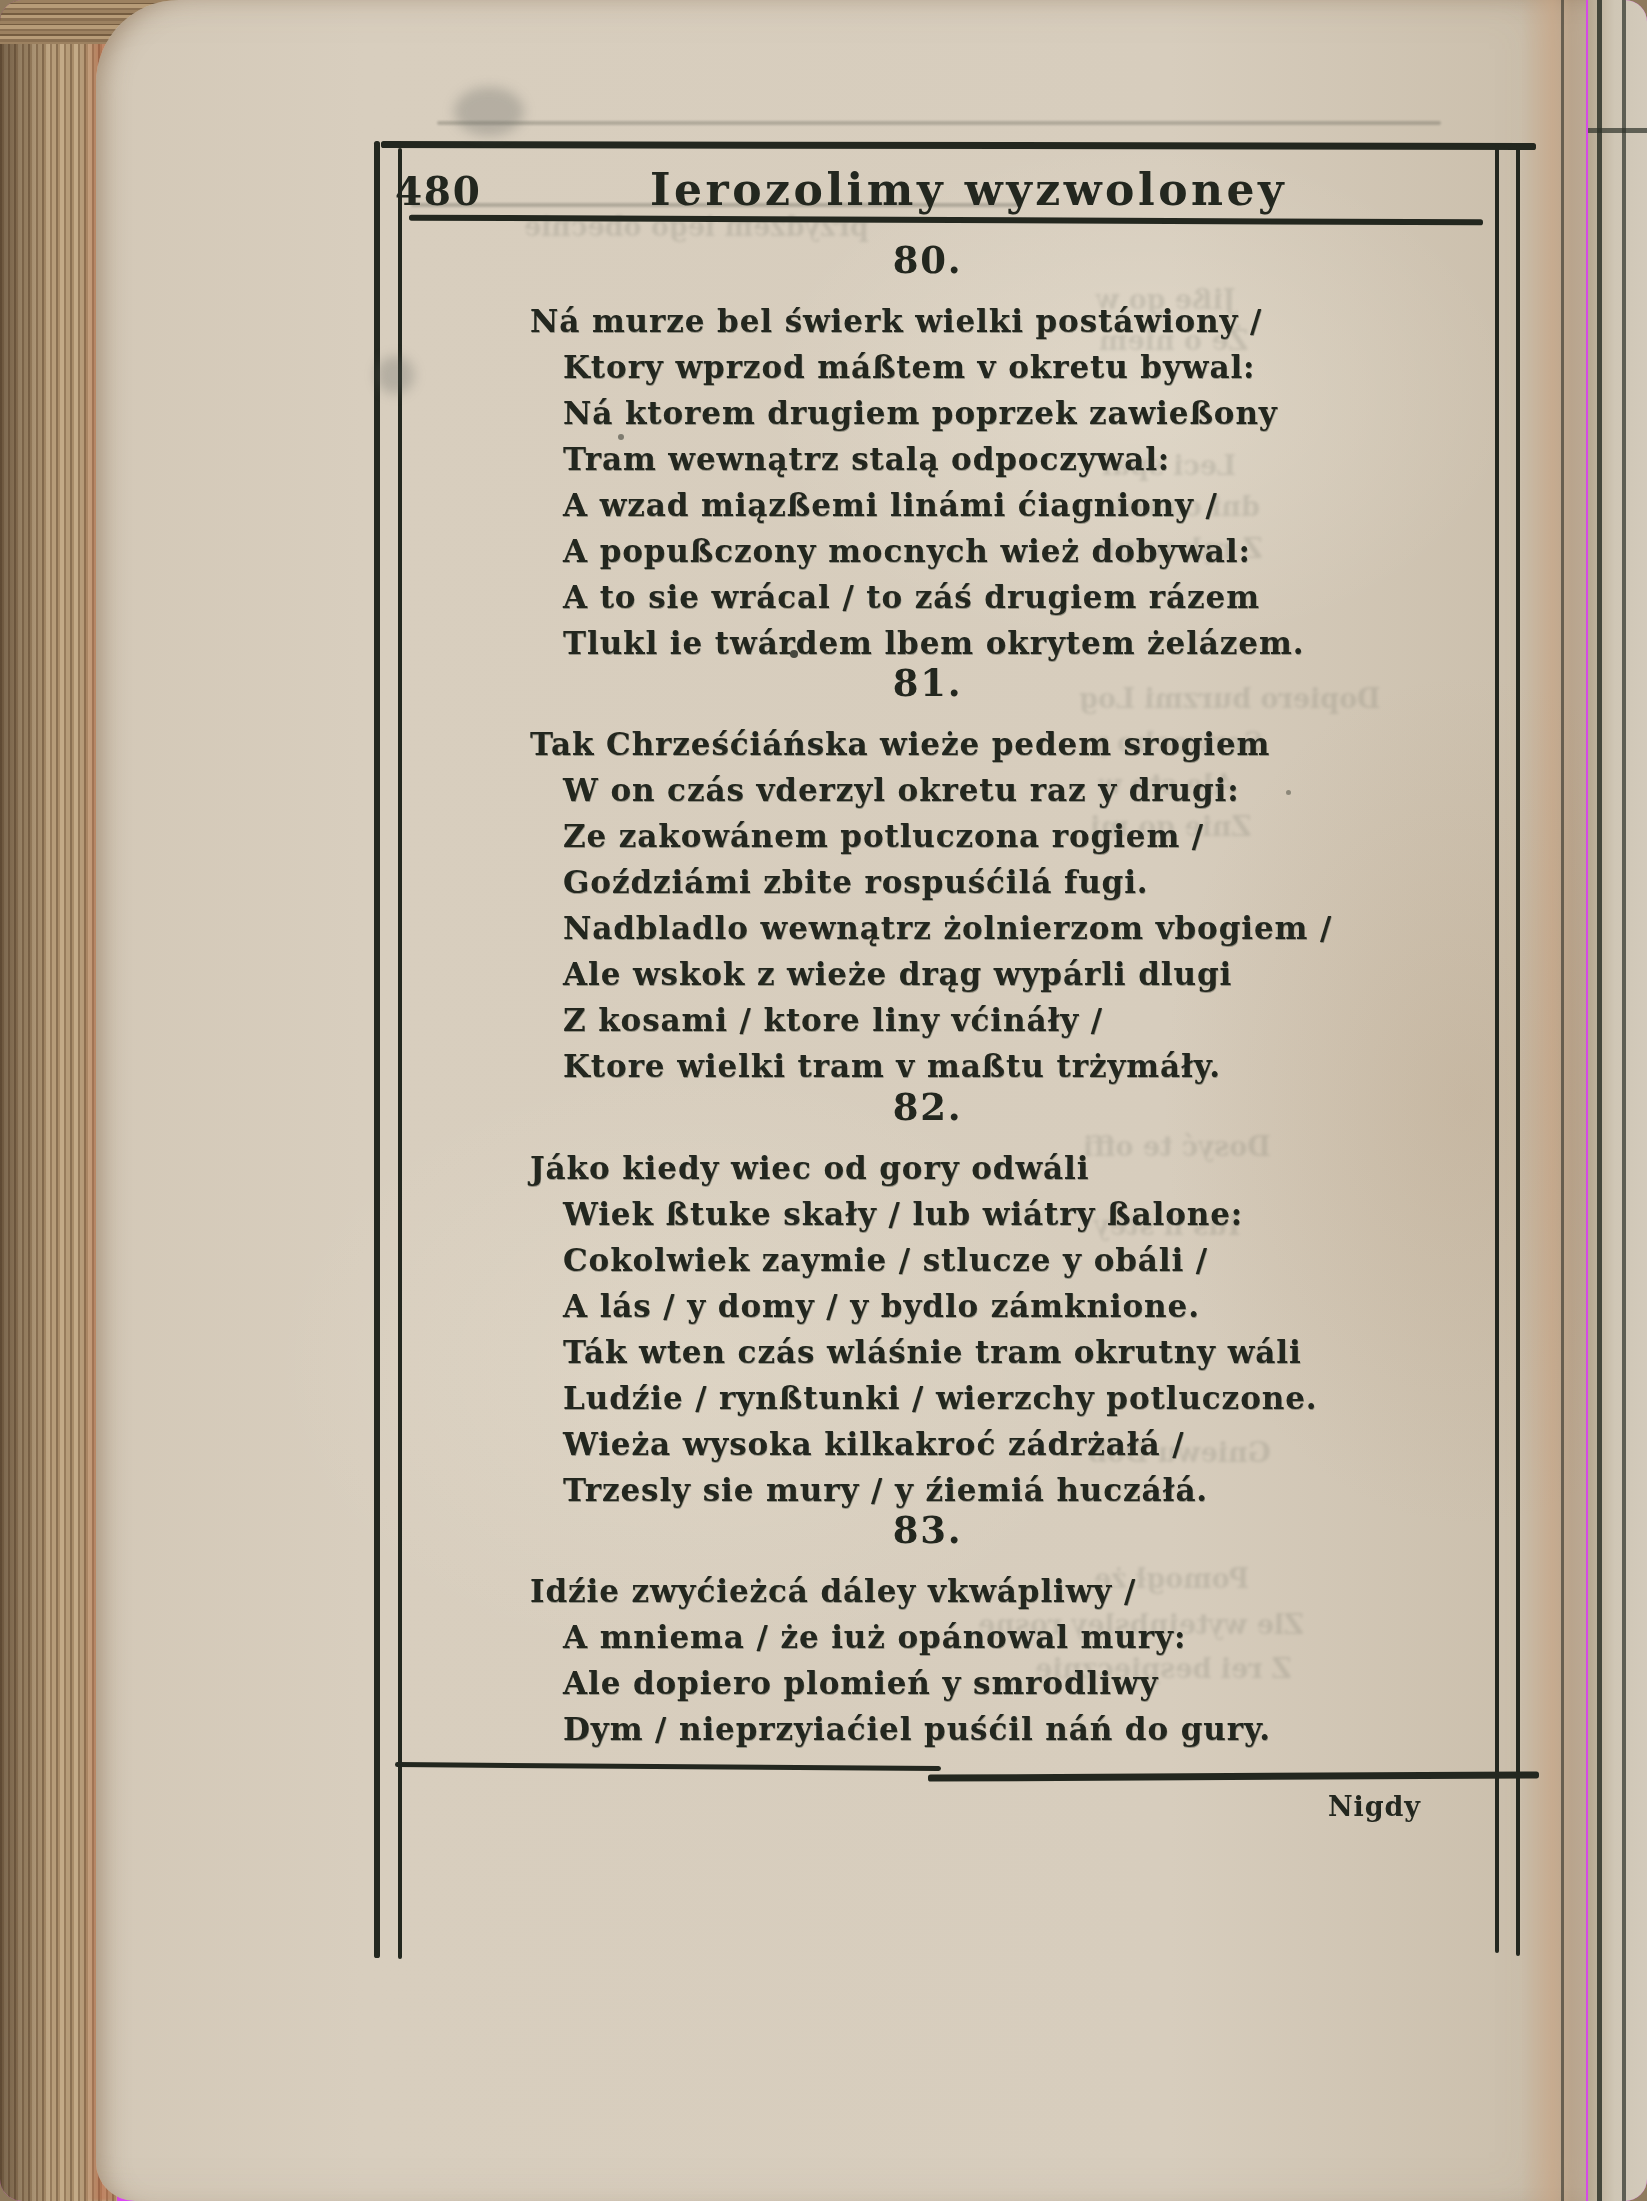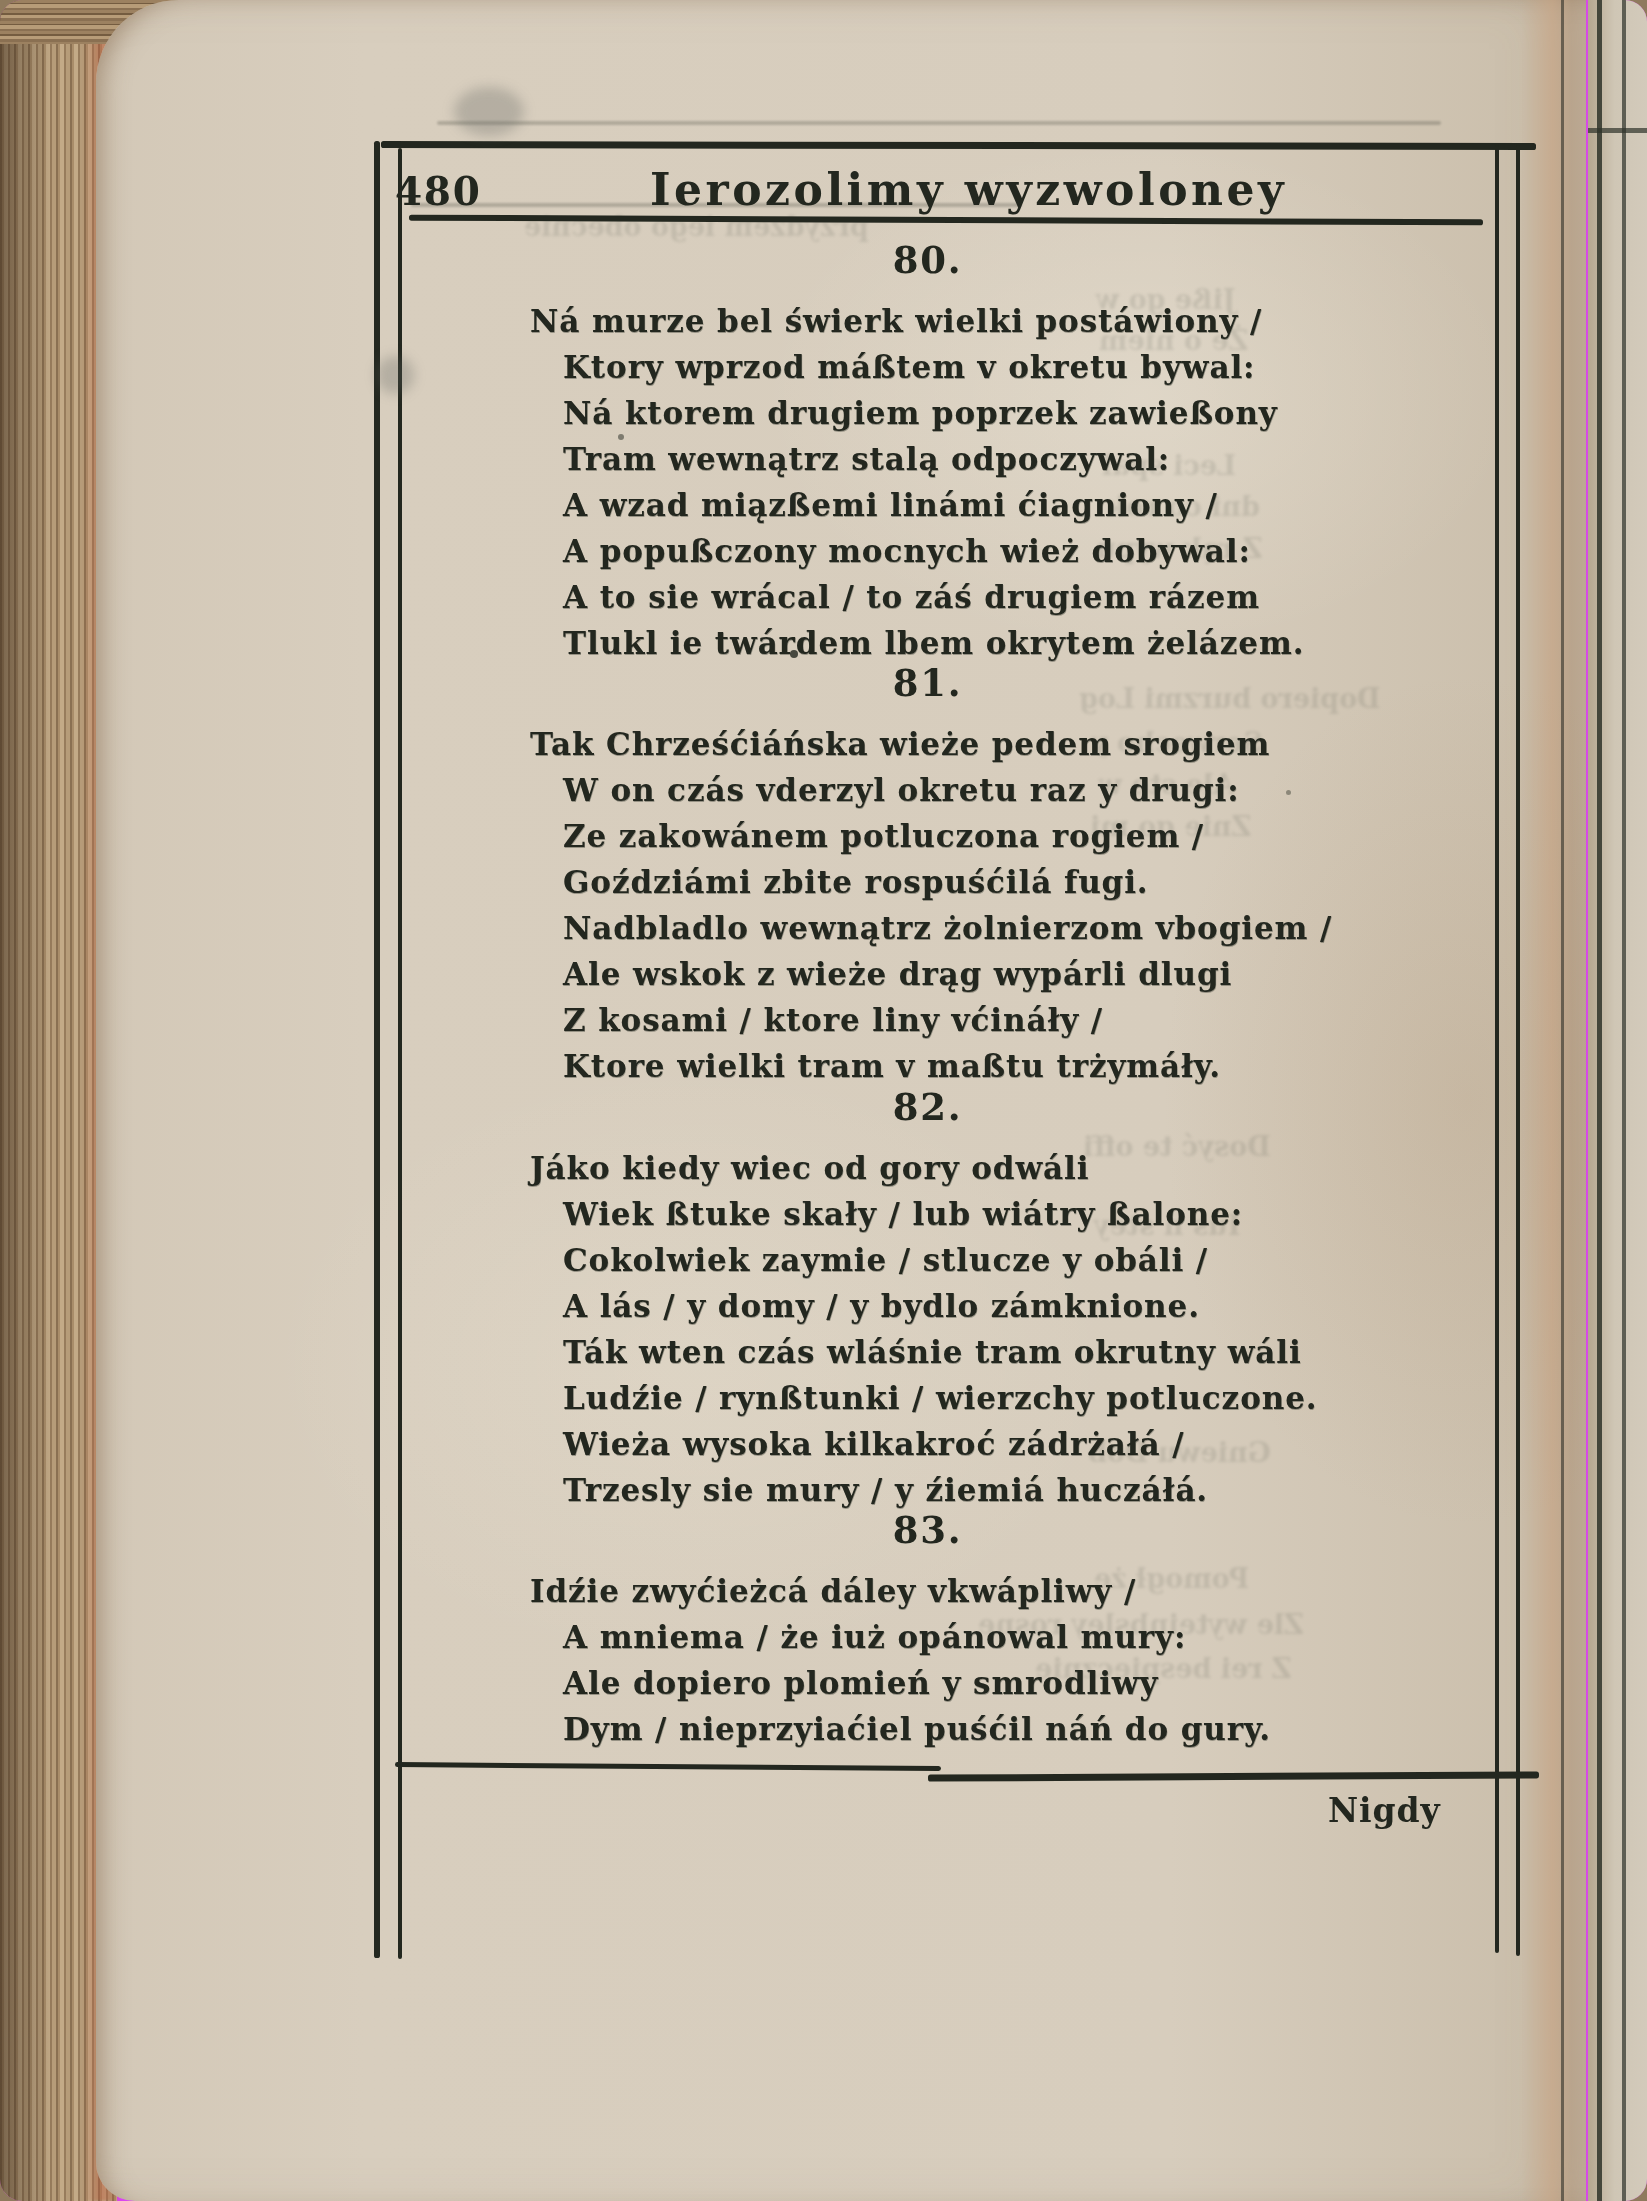--- a/index.html
+++ b/index.html
@@ -46,21 +46,21 @@
   
   .ink{color:#23271f;}
   .pagenum{position:absolute;left:395px;top:168px;font-size:39px;font-weight:700;letter-spacing:1.7px;}
   .title{position:absolute;left:391px;top:164px;width:1155px;text-align:center;
          font-size:44px;font-weight:700;letter-spacing:3.5px;}
   .stanza{position:absolute;left:483px;width:795px;margin-left:47px;}
   .snum{font-size:37px;font-weight:700;text-align:center;height:52px;line-height:52px;letter-spacing:1.7px;}
   .lines{margin-top:12.2px;font-size:31px;font-weight:700;line-height:46px;letter-spacing:0.9px;}
   .line{white-space:nowrap;text-shadow:0.5px 0.8px 0.6px rgba(30,33,26,.35);}
   .line.ind{padding-left:33px;}
-  .catchword{position:absolute;left:1328px;top:1791px;font-size:33px;font-weight:700;letter-spacing:0.9px;}
+  .catchword{position:absolute;left:1328px;top:1791px;font-size:27px;font-weight:700;letter-spacing:0.9px;}
 
   
   .ghost{position:absolute;transform:scaleX(-1);filter:blur(1.4px);opacity:.16;color:#565a4f;
          font-size:27px;font-weight:700;white-space:nowrap;font-family:"DejaVu Serif",serif;}
   .speck{position:absolute;background:#23271f;border-radius:50%;}
   .smudge{position:absolute;background:rgba(90,95,88,.28);filter:blur(6.1px);border-radius:50%;}
 </style>
 </head>
 <body>
 

